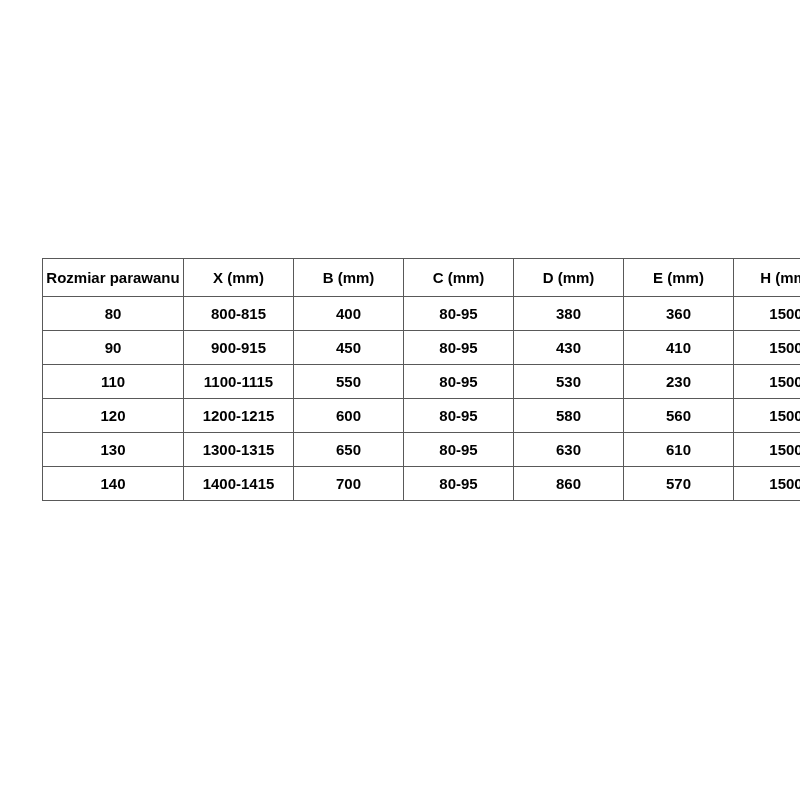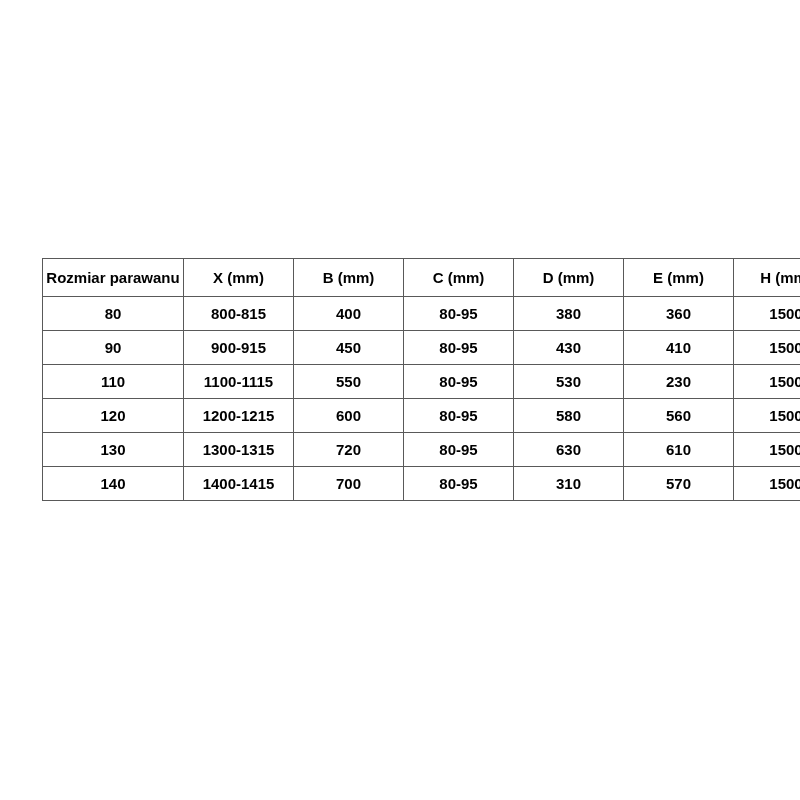--- a/index.html
+++ b/index.html
@@ -114,30 +114,30 @@
           <td>1200-1215</td>
           <td>600</td>
           <td>80-95</td>
           <td>580</td>
           <td>560</td>
           <td>1500</td>
         </tr>
         <tr>
           <td>130</td>
           <td>1300-1315</td>
-          <td>720</td>
+          <td>650</td>
           <td>80-95</td>
           <td>630</td>
           <td>610</td>
           <td>1500</td>
         </tr>
         <tr>
           <td>140</td>
           <td>1400-1415</td>
           <td>700</td>
           <td>80-95</td>
-          <td>310</td>
+          <td>860</td>
           <td>570</td>
           <td>1500</td>
         </tr>
       </tbody>
   </table>
 </div>
 
 </body></html>

